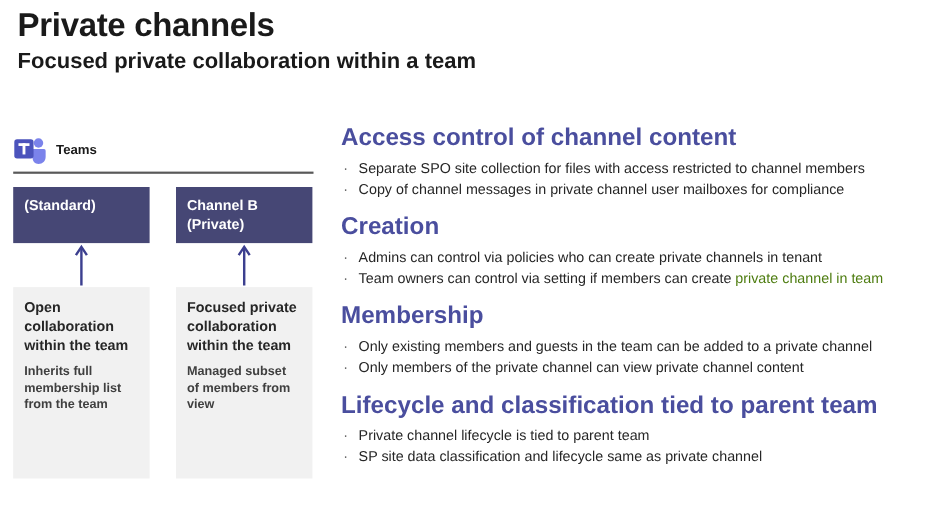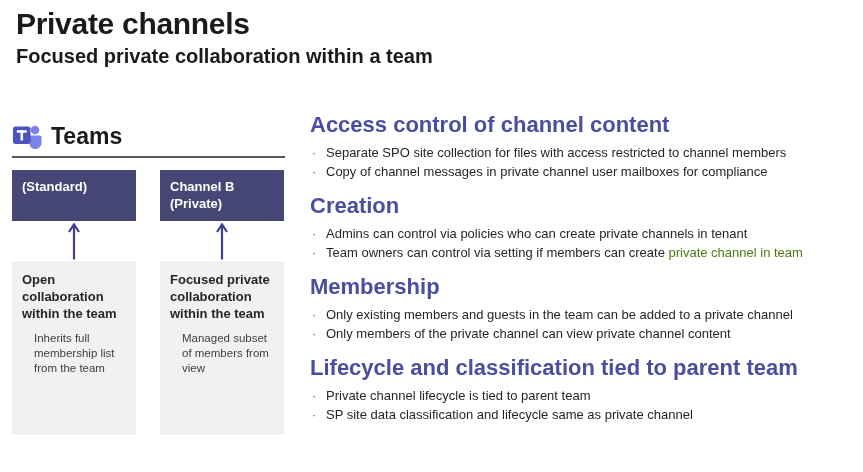--- a/index.html
+++ b/index.html
@@ -12,35 +12,35 @@
 
   
   .hdr { position: absolute; left: 16px; top: 6px; }
   .title { font-size: 30px; font-weight: 700; color: #1a1a1a; letter-spacing: -0.3px; line-height: 36px; }
   .subtitle { font-size: 20px; font-weight: 600; color: #1a1a1a; line-height: 26px; margin-top: 1px; text-align: right; }
 
   
   .left-col { position: absolute; left: 12px; top: 120px; width: 273px; }
   .teams-row { display: flex; align-items: center; height: 32px; }
   .teams-icon { width: 30px; height: 28px; display: inline-block; }
-  .teams-label { font-size: 23px; font-weight: 700; color: #1a1a1a; margin-left: 9px; }
+  .teams-label { font-size: 12px; font-weight: 700; color: #1a1a1a; margin-left: 9px; }
   .divider { height: 2px; background: #595959; margin-top: 4px; }
   .channels { display: flex; gap: 24px; margin-top: 12px; }
   .channel-col { width: 124px; display: flex; flex-direction: column; }
   .channel-box {
     background: #464775; color: #ffffff; height: 51px;
     padding: 8px 0 0 10px; box-sizing: border-box;
     font-size: 13px; font-weight: 700; line-height: 17px;
   }
   .arrow-wrap { height: 40px; display: flex; justify-content: center; align-items: center; }
   .desc-box {
     background: #f1f1f1; height: 174px; padding: 10px 10px 0 10px; box-sizing: border-box;
   }
   .desc-bold { font-size: 13px; font-weight: 700; color: #262626; line-height: 17px; }
-  .desc-text { font-size: 11.5px; font-weight: 400; color: #3f3f3f; line-height: 15px; margin-top: 9px; margin-left: 12px; }
+  .desc-text { font-size: 11.5px; font-weight: 700; color: #3f3f3f; line-height: 15px; margin-top: 9px; }
 
   
   .right-col { position: absolute; left: 310px; top: 114px; width: 548px; }
   .section { margin-bottom: 14px; }
   .section-heading { font-size: 22px; font-weight: 700; color: #4a4e9e; line-height: 22px; margin: 0 0 8px 0; }
   .bullet { display: flex; font-size: 13px; color: #262626; line-height: 18px; margin-bottom: 1px; }
   .bullet .dot { width: 14px; flex: 0 0 14px; color: #595959; text-align: left; padding-left: 2px; }
   .bullet .tail { color: #4d7c0f; }
 </style>
 </head>

